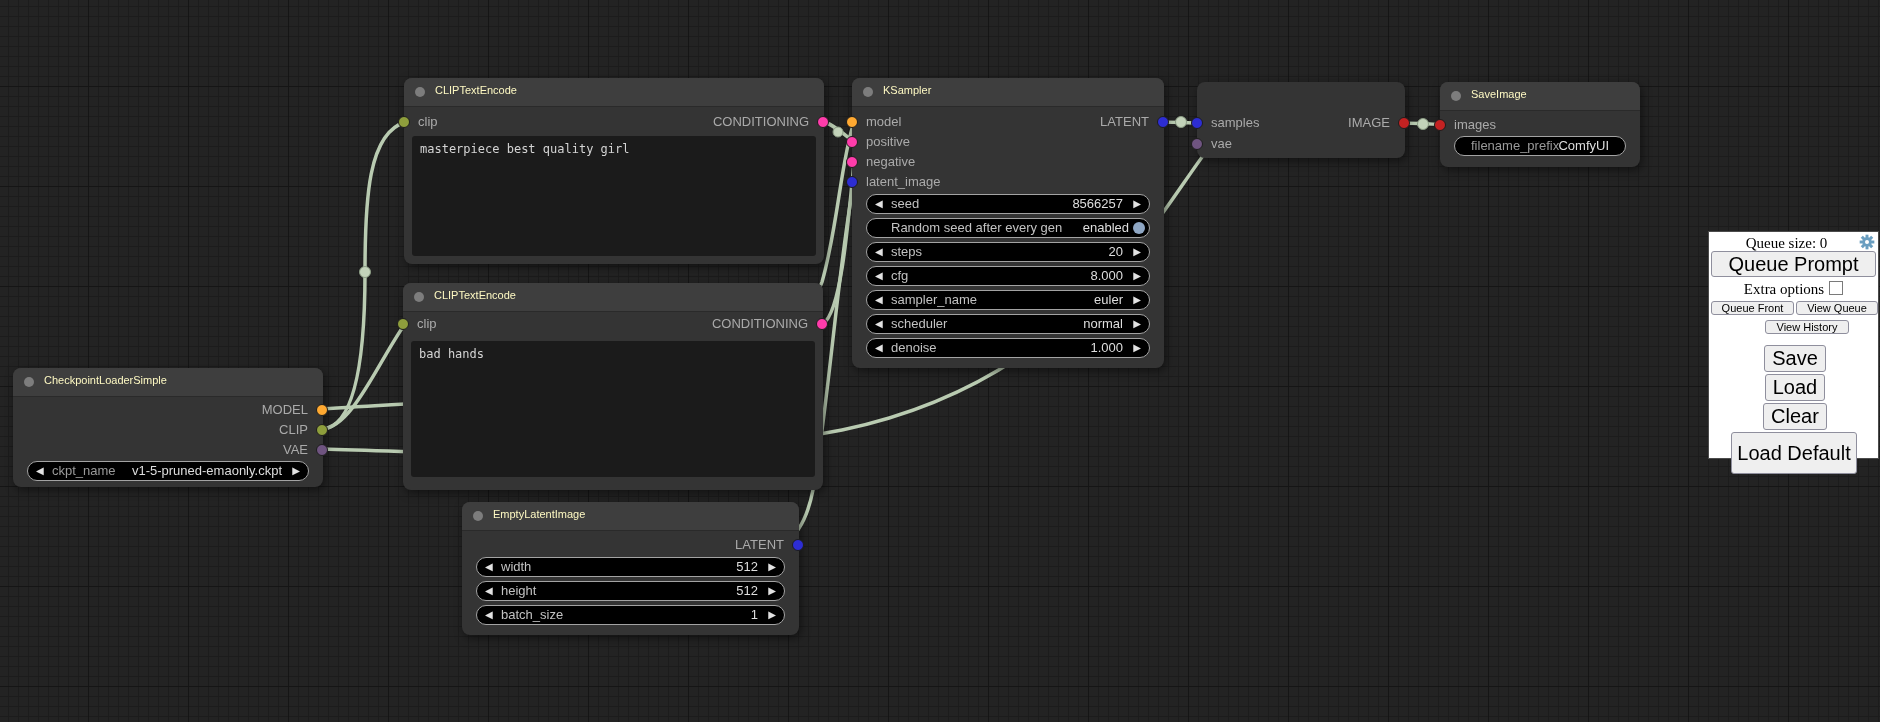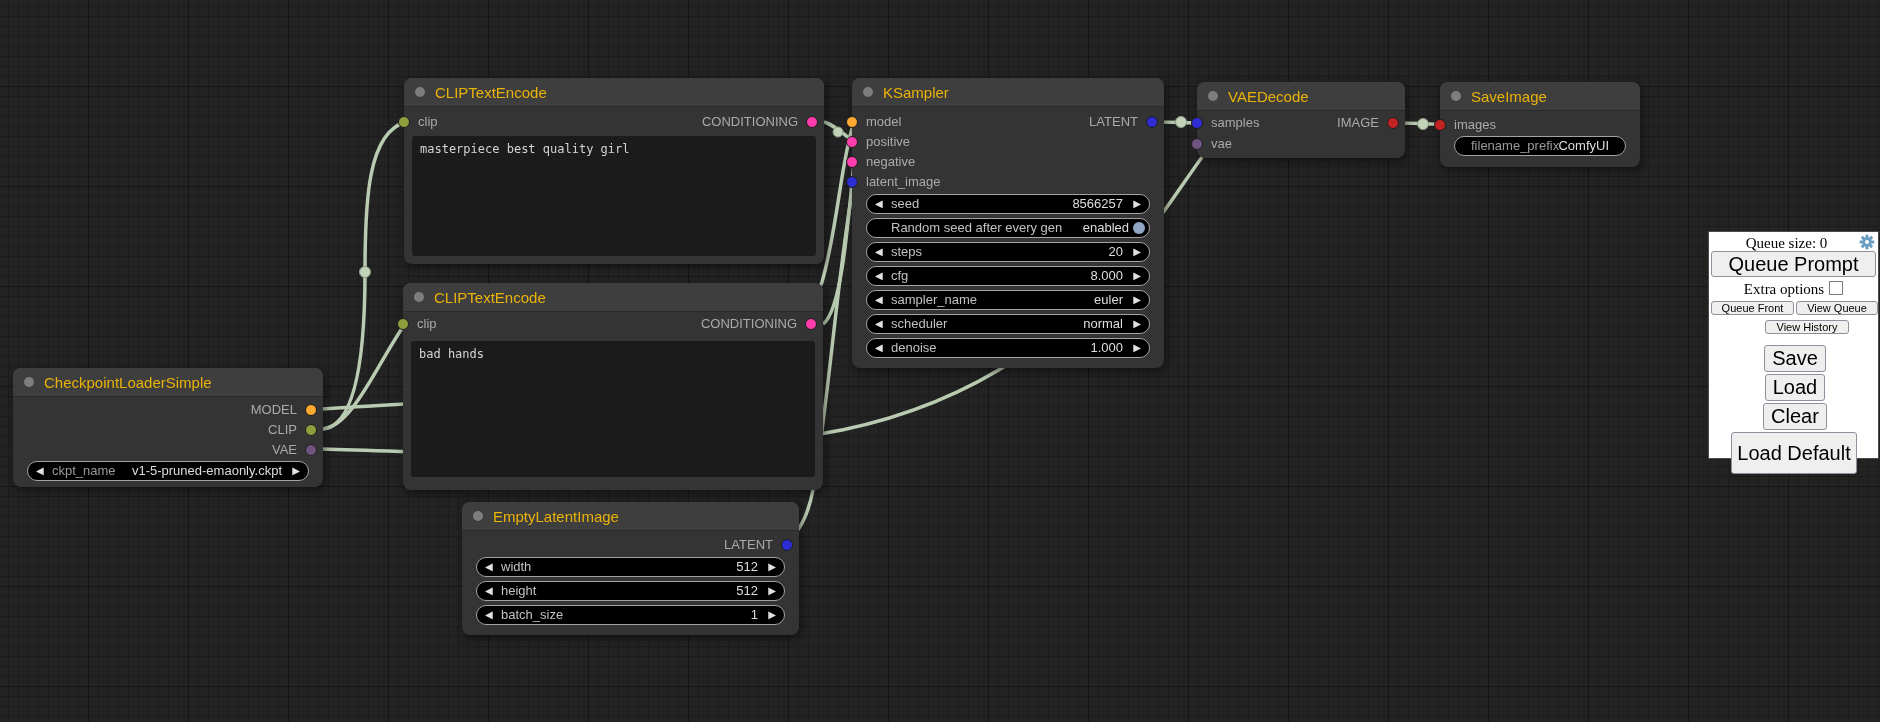--- a/index.html
+++ b/index.html
@@ -17,22 +17,22 @@
   }
   svg.links{position:absolute;left:0;top:0;z-index:1;}
   svg.links path{fill:none;stroke:#b9cbb1;stroke-width:3.5px;}
   svg.links circle{fill:#c3d3ba;stroke:#8b9c84;stroke-width:1px;}
 
   .node{position:absolute;background:#343434;border-radius:8px;z-index:2;
     box-shadow:2px 3px 10px rgba(0,0,0,.5);color:#b0b0b0;}
   .ntitle{position:absolute;left:0;top:0;right:0;height:28px;background:#3e3e3e;
     border-radius:8px 8px 0 0;border-bottom:1px solid #2a2a2a;}
   .tdot{position:absolute;left:11px;top:9px;width:10px;height:10px;border-radius:50%;background:#7d7d7d;}
-  .ttext{position:absolute;left:31px;top:6px;font-size:15px;color:#eab308;white-space:nowrap;}
-  .slot{position:absolute;left:0;right:12px;height:16px;font-size:13px;color:#aaa;}
+  .ttext{position:absolute;left:31px;top:6px;font-size:11px;color:#fef9c3;white-space:nowrap;}
+  .slot{position:absolute;left:0;right:1px;height:16px;font-size:13px;color:#aaa;}
   .sdot{position:absolute;top:2px;width:10px;height:10px;border-radius:50%;border:1px solid #1d1d1d;}
   .sdot.in{left:-6px;} .sdot.out{right:-6px;}
   .slab-in{position:absolute;left:14px;top:0;line-height:15px;}
   .slab-out{position:absolute;right:14px;top:0;line-height:15px;}
   .c-model{background:#ffa931;} .c-clip{background:#8e9e3c;} .c-vae{background:#6f5480;}
   .c-cond{background:#ff3cab;} .c-latent{background:#2d2dd3;} .c-image{background:#c32222;}
   .widget{position:absolute;left:14px;right:14px;height:18px;background:#000000;
     border:1px solid #a3a3a3;border-radius:10px;font-size:13px;color:#cfcfcf;}
   .warr{position:absolute;top:0;font-size:10px;line-height:18px;color:#e2e2e2;cursor:pointer;}
   .warr.l{left:8px;} .warr.r{right:8px;}
@@ -192,24 +192,20 @@
     </div>
     <div class="widget" style="top:260px;">
       <span class="warr l">◀</span>
       <span class="wlabel">denoise</span>
       <span class="wvalue">1.000</span>
       <span class="warr r">▶</span>
     </div>
   </div>
 
   <div class="node" style="left:1197px;top:82px;width:208px;height:76px;">
-    <div class="ntitle">
-      <span class="tdot"></span>
-      <span class="ttext">VAEDecode</span>
-    </div>
     <div class="slot" style="top:33px;">
       <span class="sdot in c-latent"></span>
       <span class="slab-in">samples</span>
       <span class="slab-out">IMAGE</span>
       <span class="sdot out c-image"></span>
     </div>
     <div class="slot" style="top:54px;">
         <span class="sdot in c-vae"></span>
         <span class="slab-in">vae</span>
       </div>

